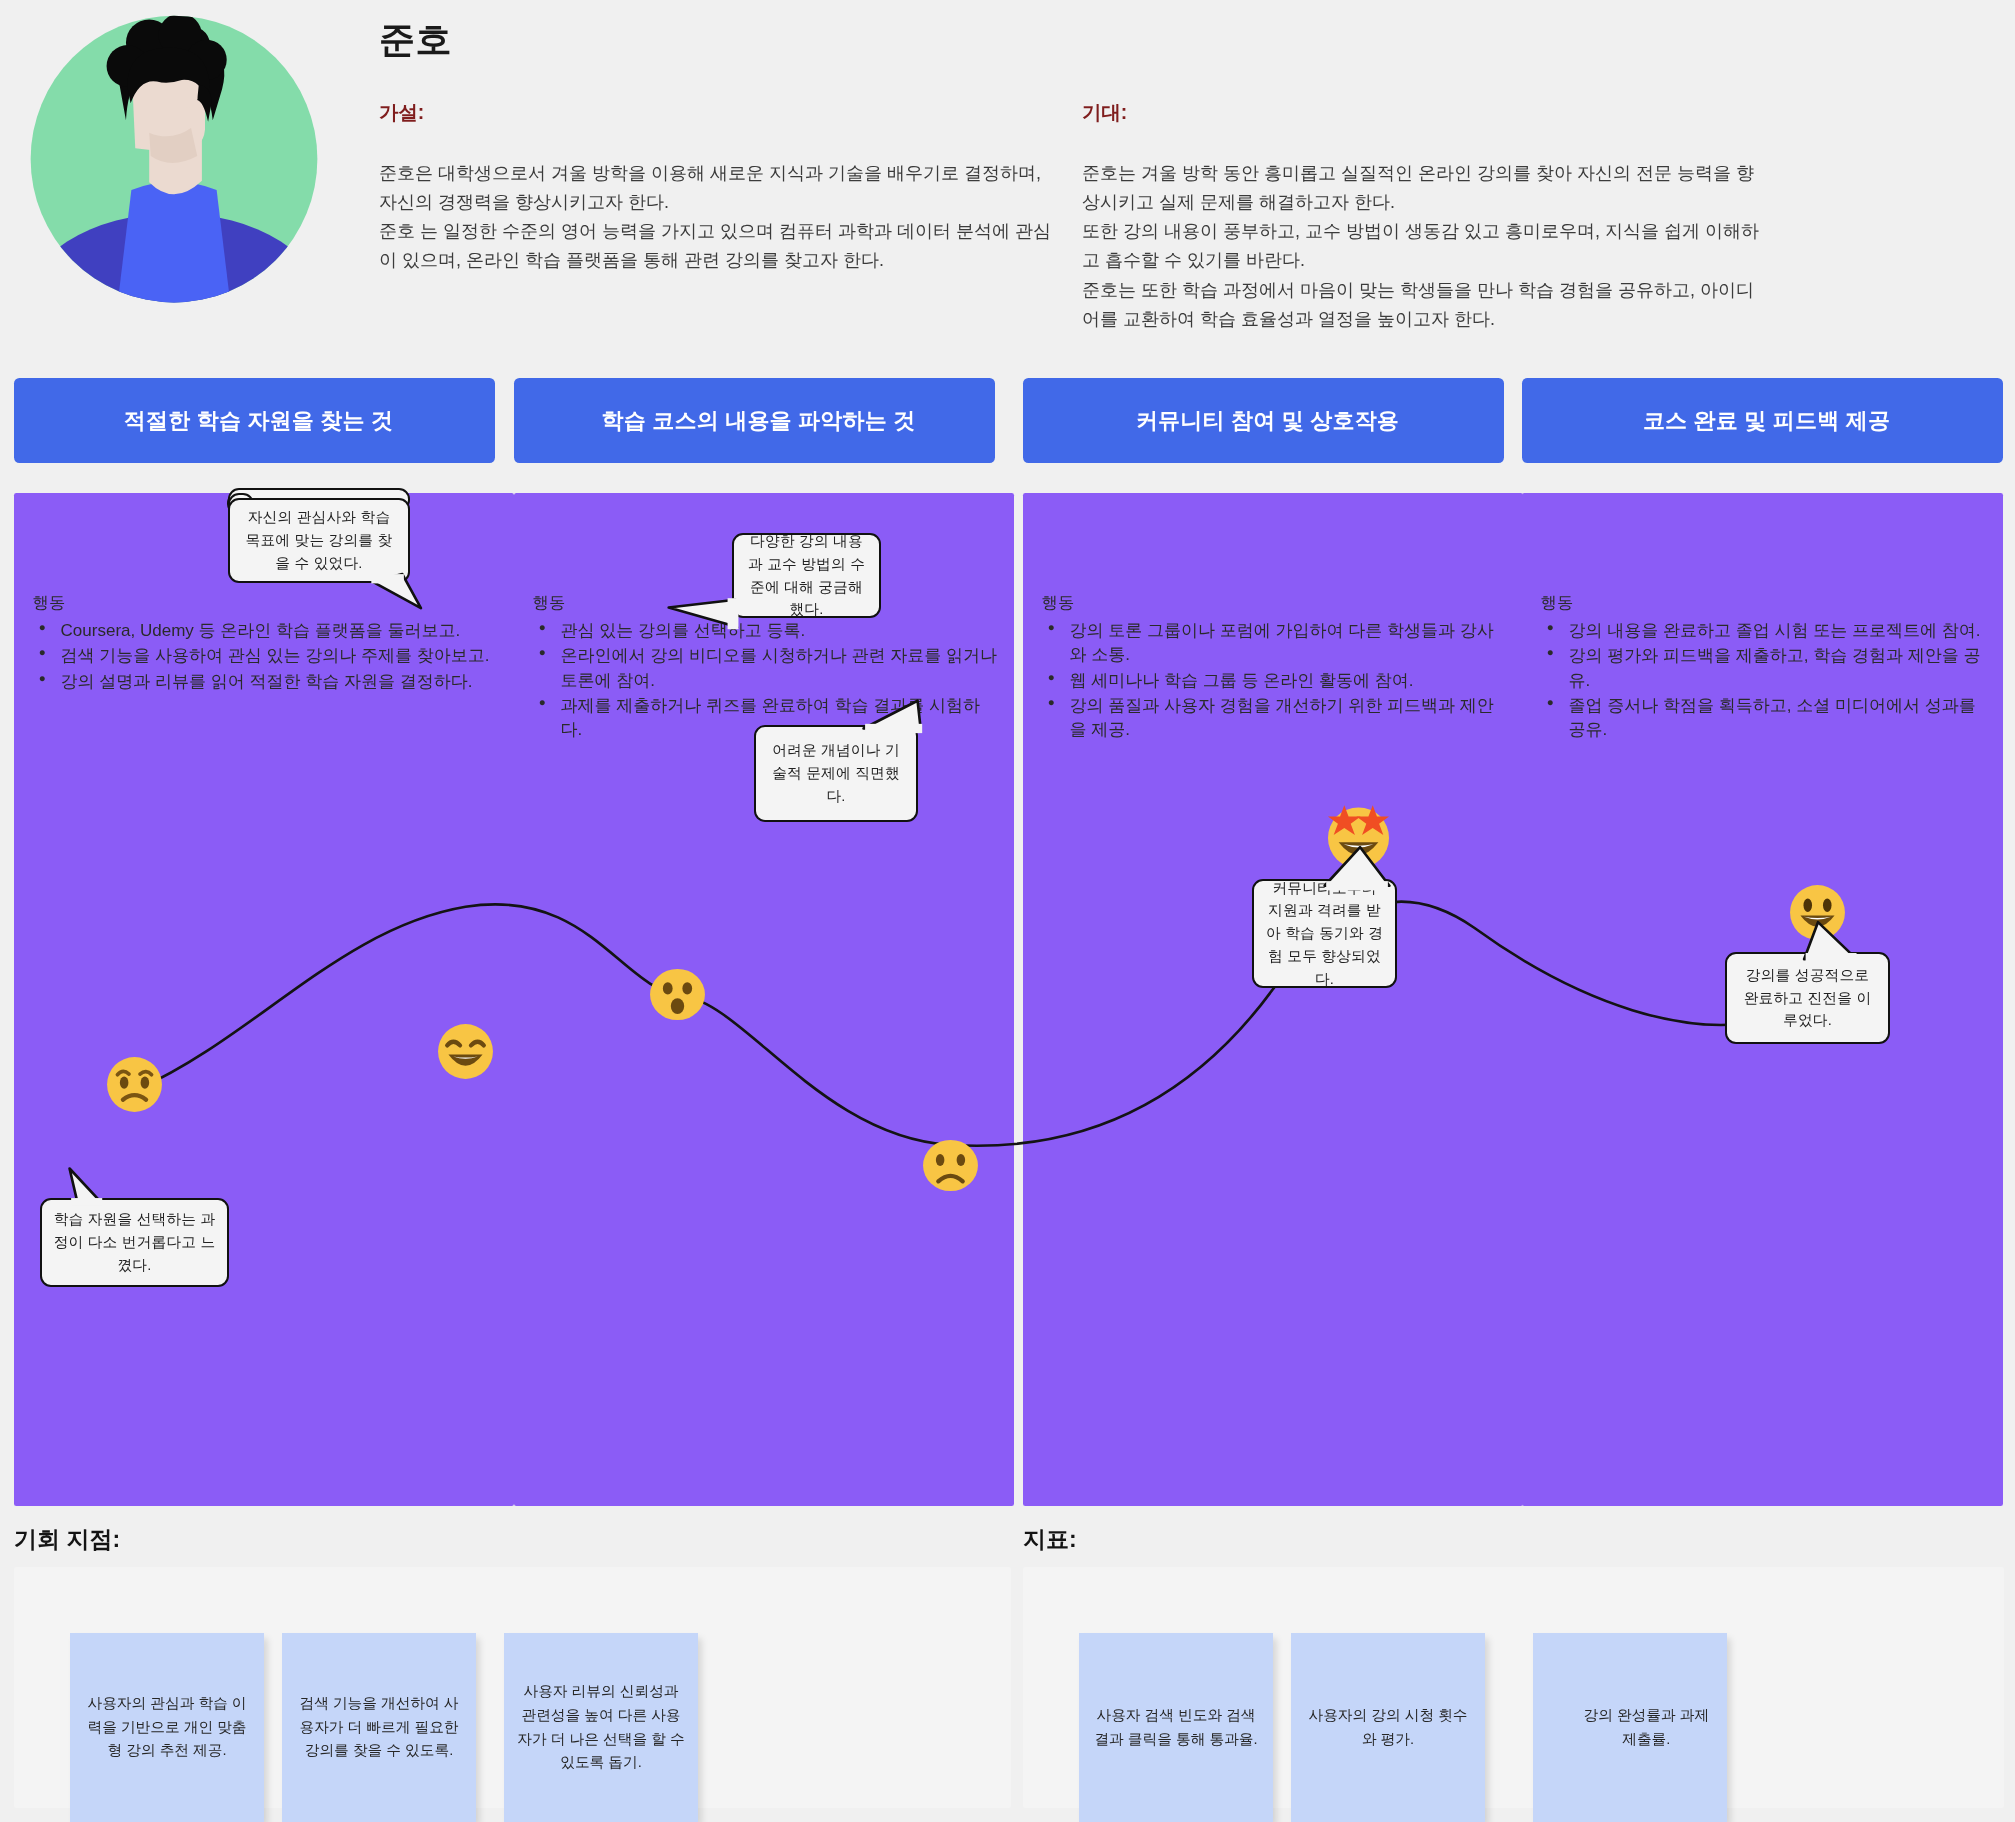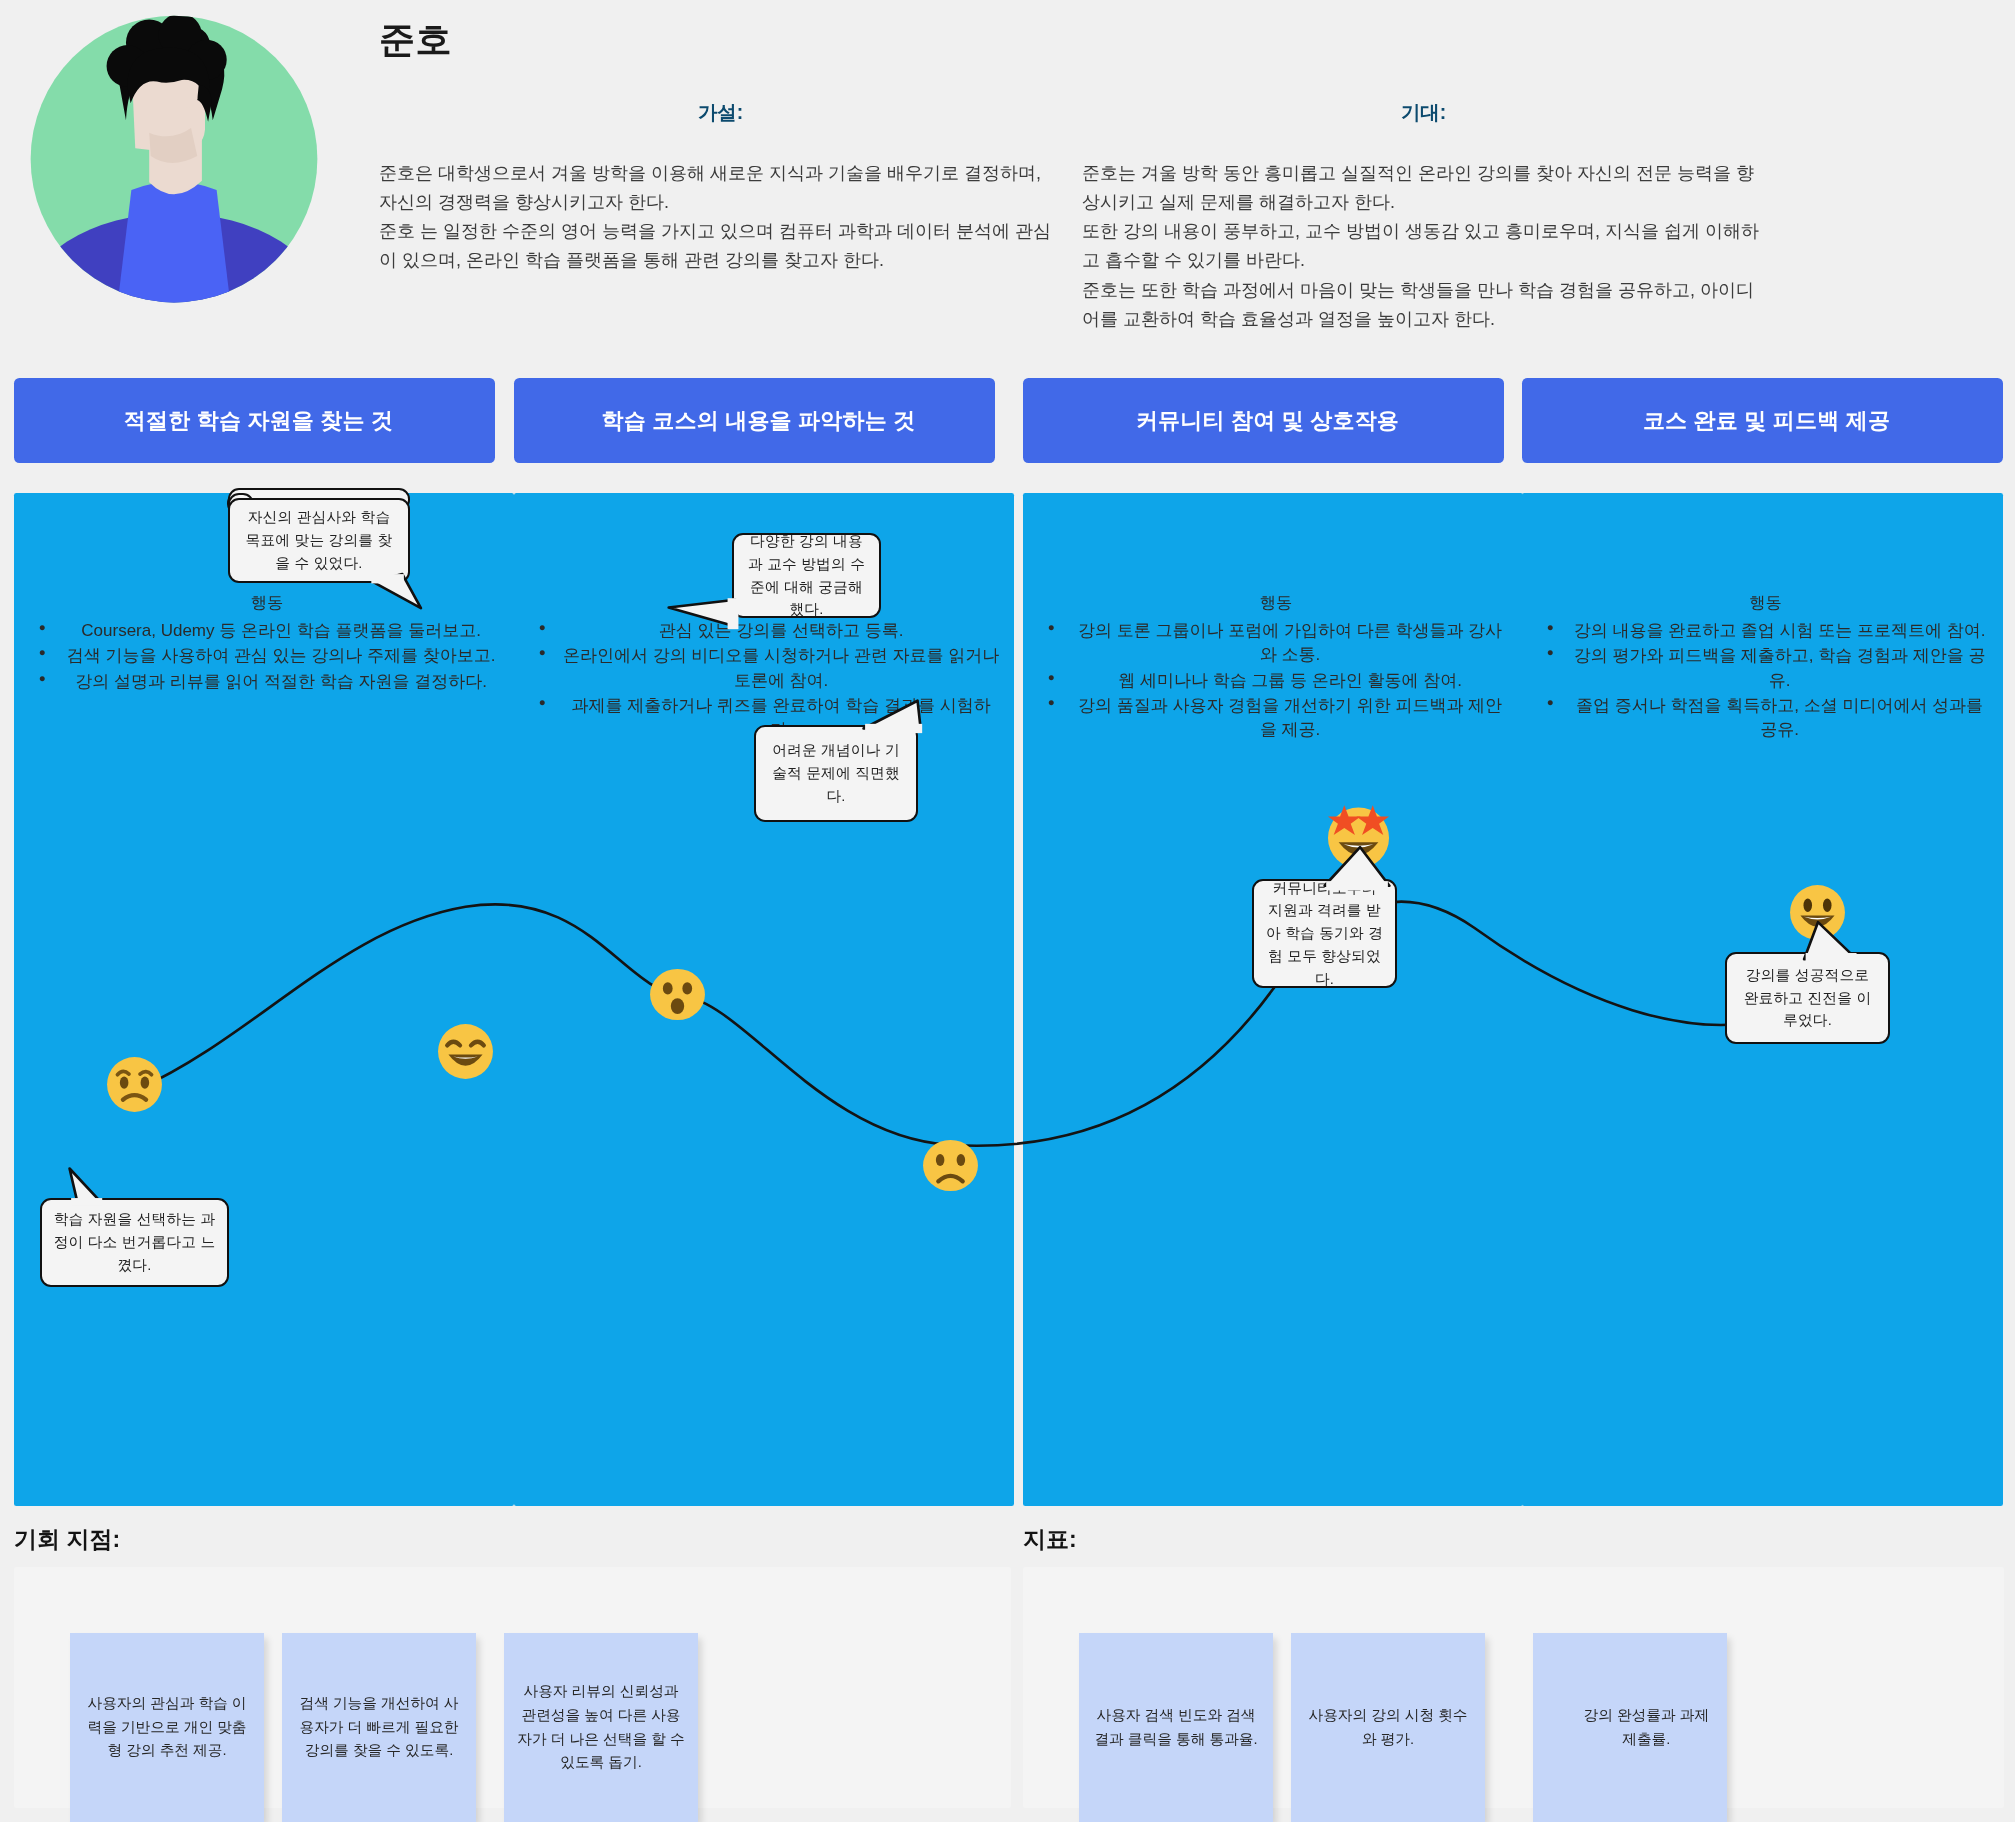--- a/index.html
+++ b/index.html
@@ -16,35 +16,35 @@
   .header { position: absolute; left: 0; top: 0; width: 2015px; height: 341px; }
   .avatar-wrap {
     position: absolute; left: 18.6px; top: 3.9px; width: 310px; height: 310px;
   }
   .persona-title {
     position: absolute; left: 379px; top: 15.5px;
     font-size: 36px; font-weight: 700; color: #1a1a1a; letter-spacing: 0.4px;
   }
   .col-hypo { position: absolute; left: 379px; top: 99px; width: 683px; }
   .col-expect { position: absolute; left: 1082px; top: 99px; width: 683px; }
-  .sec-label { font-size: 19.4px; font-weight: 700; color: #0c4a6e; margin-bottom: 33px; text-align: center; }
+  .sec-label { font-size: 19.4px; font-weight: 700; color: #7f1d1d; margin-bottom: 33px; }
   .sec-body { font-size: 18px; line-height: 1.62; color: #3b3b3b; }
 
   
   .colbar { position: absolute; top: 378px; height: 85px; }
   .colbar .pill {
     width: 100%; height: 100%; background: #4169E8; border-radius: 5.4px;
     display: flex; align-items: center; justify-content: center;
     color: #fff; font-size: 22px; font-weight: 700; letter-spacing: 0.2px; padding-left: 8px;
   }
 
   
   .panel {
     position: absolute; top: 493px; height: 1013px;
-    background: #0ea5e9; border-radius: 2.3px; text-align: center;
+    background: #8b5cf6; border-radius: 2.3px;
   }
   .actions { position: absolute; left: 18.6px; top: 99px; right: 12.4px; }
   .actions-label { font-size: 16.3px; color: #2a2a2a; margin-bottom: 4.7px; }
   .actions ul { list-style: none; }
   .actions li {
     font-size: 17px; line-height: 1.42; color: #2a2a2a;
     position: relative; padding-left: 28px; margin-bottom: 1.6px;
   }
   .actions li::before {
     content: "\25CF"; position: absolute; left: 6.2px; top: 0; font-size: 11.6px;

